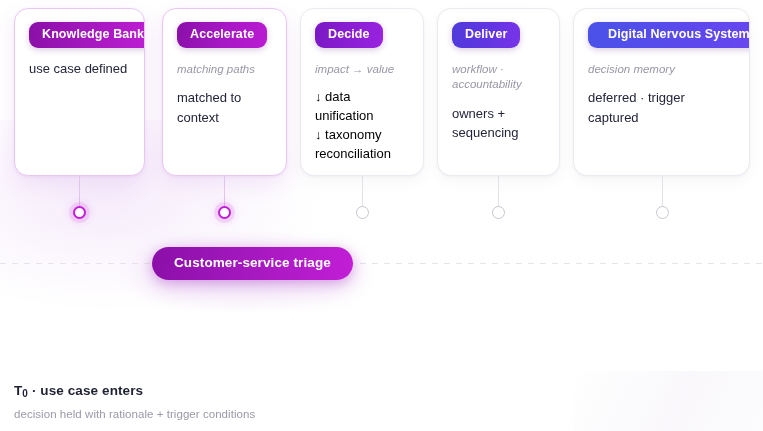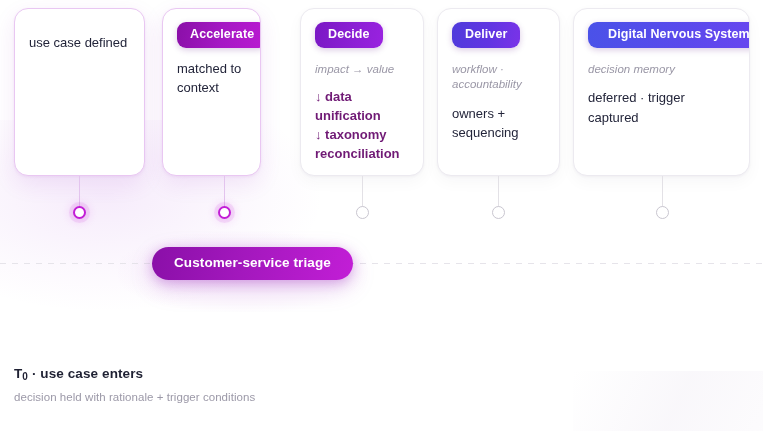--- a/index.html
+++ b/index.html
@@ -90,22 +90,22 @@
     line-height: 1.35;
   }
 
   .card-body {
     margin-top: 11px;
     font-size: 13px;
     color: #23253a;
     line-height: 1.5;
   }
   .card-body.warn {
-    color: #701a75;
-    font-weight: bold;
+    color: #000000;
+    font-weight: normal;
     line-height: 1.45;
   }
 
   
   .connector {
     position: absolute;
     width: 1px;
     top: 176px;
     height: 31px;
     background: #e3e1e6;
@@ -145,21 +145,21 @@
     color: #ffffff;
     font-size: 13.5px;
     font-weight: bold;
     letter-spacing: 0.1px;
     line-height: 1;
     box-shadow: 0 3px 12px rgba(150,25,185,0.30), 0 8px 26px rgba(150,25,185,0.16);
     white-space: nowrap;
   }
 
   
-  .footer { position: absolute; left: 14px; top: 366px; }
+  .footer { position: absolute; left: 14px; top: 383px; }
   .footer-title {
     font-size: 13.5px;
     font-weight: bold;
     color: #1f2133;
     letter-spacing: 0.1px;
   }
   .footer-title .sub0 { font-size: 10px; vertical-align: -2px; }
   .footer-note {
     margin-top: 9px;
     font-size: 11.5px;
@@ -171,25 +171,27 @@
 </head>
 <body>
 
 <div class="bg-glow-left"></div>
 <div class="bg-glow-pill"></div>
 <div class="bg-streak"></div>
 
 <div class="stage-row">
 
   <div class="card active" style="left:14px; width:131px;">
+    <span class="chip g1">Knowledge Bank</span>
     <div class="card-body">use case defined</div>
   </div>
 
-  <div class="card active" style="left:162px; width:99px;">
+  <div class="card active" style="left:162px; width:125px;">
     <span class="chip g2">Accelerate</span>
+    <div class="card-sub">matching paths</div>
     <div class="card-body">matched to context</div>
   </div>
 
   <div class="card" style="left:300px; width:124px;">
     <span class="chip g3">Decide</span>
     <div class="card-sub">impact → value</div>
     <div class="card-body warn">↓ data unification</div>
     <div class="card-body warn" style="margin-top:0">↓ taxonomy reconciliation</div>
   </div>
 

